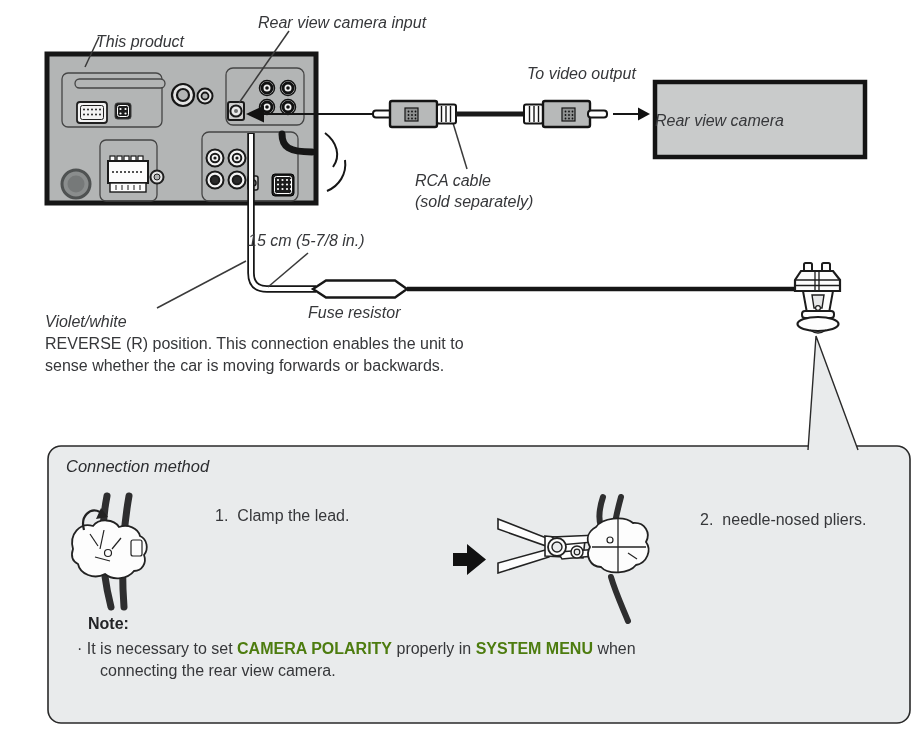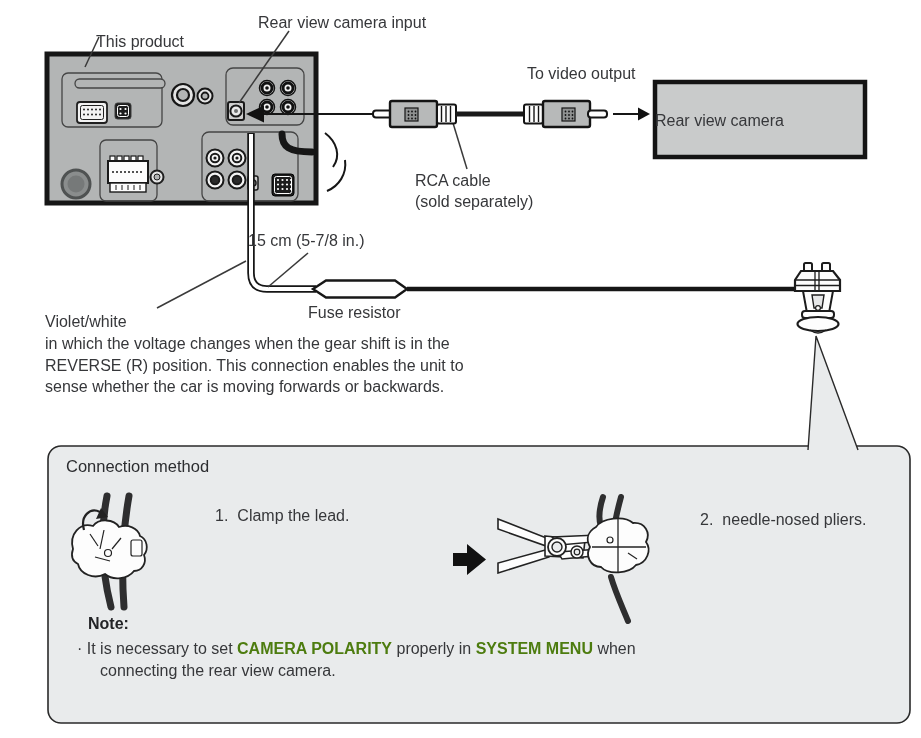--- a/index.html
+++ b/index.html
@@ -1,21 +1,21 @@
 <!DOCTYPE html>
 <html><head>
 <meta charset="utf-8">
 <style>
   html,body{margin:0;padding:0;background:#ffffff;}
   .canvas{
     position:relative;width:921px;height:738px;background:#ffffff;overflow:hidden;
     font-family:"Liberation Sans",sans-serif;color:#36373a;
   }
   .canvas svg{position:absolute;left:0;top:0;}
-  .label{position:absolute;font-size:16px;line-height:21px;white-space:nowrap;color:#36373a;}
+  .label{position:absolute;font-size:16px;line-height:21px;white-space:nowrap;color:#36373a;font-style:italic;}
   .label.center{}
   .desc{position:absolute;font-size:16px;line-height:21.5px;color:#36373a;white-space:nowrap;}
   .box-title{position:absolute;font-size:16.5px;color:#2c2d30;}
   .step{position:absolute;display:flex;font-size:16px;line-height:21px;color:#36373a;}
   .step .num{margin-right:9px;}
   .note-label{position:absolute;font-size:16px;font-weight:bold;color:#232427;}
   .note-line{position:absolute;font-size:16px;line-height:21px;color:#36373a;white-space:nowrap;}
   .note-line b{color:#4d7c0f;}
 </style>
 </head>
@@ -328,26 +328,25 @@
   <div class="label" style="left:415px;top:170px;">
     <div>RCA cable</div>
     <div>(sold separately)</div>
   </div>
 
   <div class="label" style="left:248px;top:230px;">15 cm (5-7/8 in.)</div>
   <div class="label" style="left:308px;top:302px;">Fuse resistor</div>
   <div class="label" style="left:45px;top:311px;">Violet/white</div>
 
   <div class="desc" style="left:45px;top:333px;">
-    <div>in which the voltage changes when the gear shift is in the</div>
     <div>REVERSE (R) position. This connection enables the unit to</div>
     <div>sense whether the car is moving forwards or backwards.</div>
   </div>
 
-  <div class="box-title" style="left:66px;top:457px;">Connection method</div>
+  <div class="box-title" style="left:66px;top:457px;font-style:italic;">Connection method</div>
 
   <div class="step" style="left:215px;top:505px;">
     <span class="num">1.</span>
     <span>Clamp the lead.</span>
   </div>
 
   <div class="step" style="left:700px;top:509px;">
     <span class="num">2.</span>
     <span>
       <div>needle-nosed pliers.</div>

